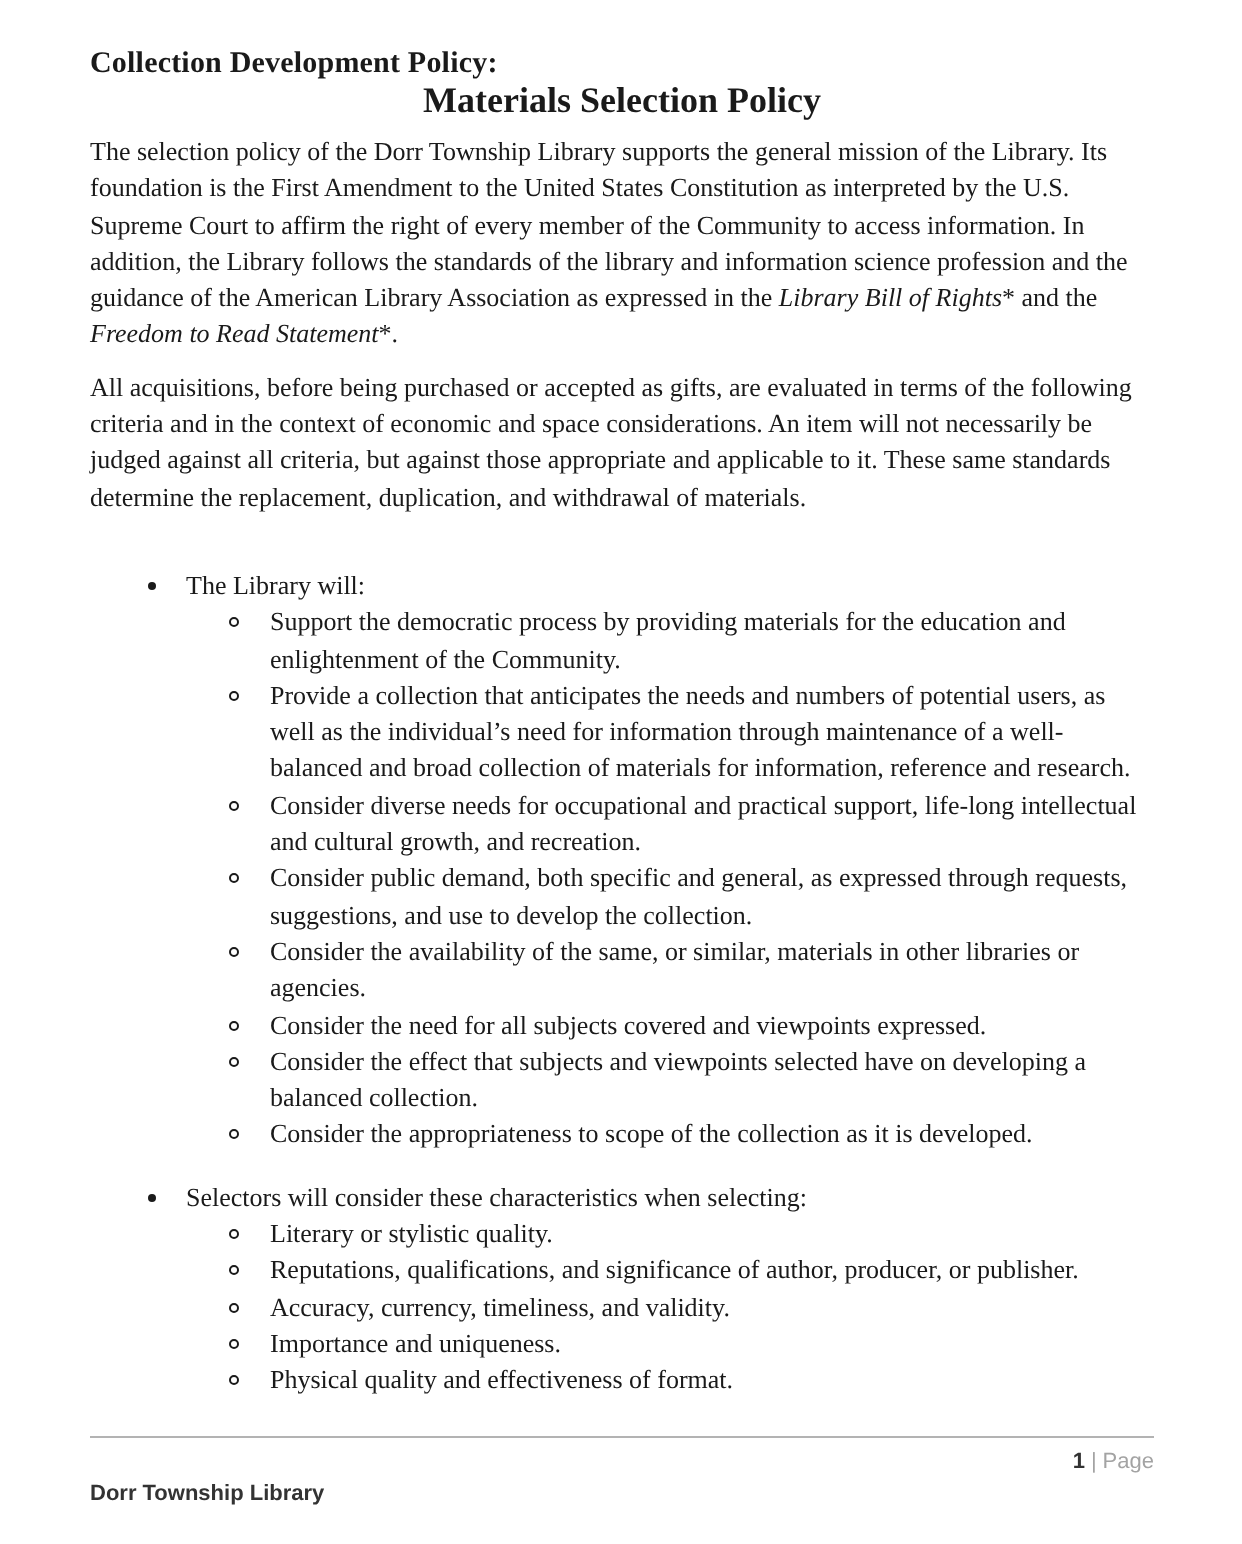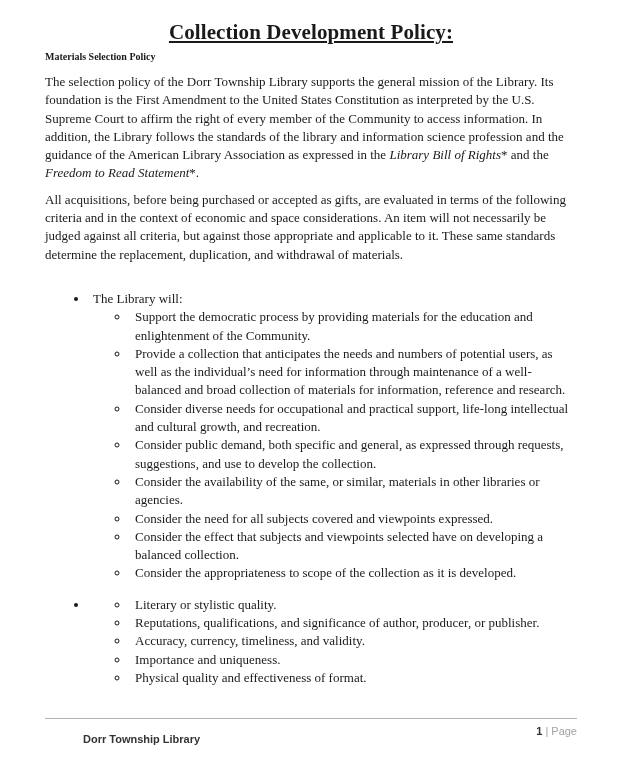--- a/index.html
+++ b/index.html
@@ -13,32 +13,30 @@
     overflow: hidden;
   }
   .page {
     position: relative;
     width: 621px;
     height: 772px;
     background: #ffffff;
     padding: 22px 44px 0 45px;
   }
   .doc-title {
-    text-align: center;
-    font-size: 21px;
+    font-size: 15px;
     font-weight: 700;
     line-height: 20px;
     letter-spacing: 0.1px;
-    text-decoration: underline;
   }
   .doc-subtitle {
-    font-size: 10px;
+    text-align: center;
+    font-size: 18px;
     font-weight: 700;
     line-height: 17px;
-    margin-top: 6px;
   }
   .body-text {
     font-size: 13px;
     line-height: 18.3px;
   }
   .para { margin-top: 8px; }
   .para.first { }
   .italic { font-style: italic; }
   ul.level1 {
     list-style-type: disc;
@@ -61,21 +59,21 @@
     right: 44px;
     top: 718px;
     border-top: 1px solid #b3b3b3;
     padding-top: 6px;
     font-family: "Liberation Sans", "DejaVu Sans", sans-serif;
     font-size: 11px;
     font-weight: 700;
     color: #333333;
   }
   .footer-row { position: relative; height: 16px; }
-  .footer-name { position: absolute; left: 0; top: 8px; margin-left: 38px; }
+  .footer-name { position: absolute; left: 0; top: 16px; }
   .footer-address { position: absolute; left: 173px; top: 0; }
   .footer-page { position: absolute; right: 0; top: 0; }
   .footer-page .muted { color: #a3a3a3; font-weight: 400; }
   .footer-page .divider { padding: 0 3px; }
 </style>
 </head>
 <body>
 
 <div class="page">
 
@@ -97,20 +95,21 @@
         <li>Consider the availability of the same, or similar, materials in other libraries or agencies.</li>
         <li>Consider the need for all subjects covered and viewpoints expressed.</li>
         <li>Consider the effect that subjects and viewpoints selected have on developing a balanced collection.</li>
         <li>Consider the appropriateness to scope of the collection as it is developed.</li>
       </ul>
     </li>
   </ul>
 
   <ul class="level1 second-group body-text">
     <li>
+      <span>Selectors will consider these characteristics when selecting:</span>
       <ul class="level2">
         <li>Literary or stylistic quality.</li>
         <li>Reputations, qualifications, and significance of author, producer, or publisher.</li>
         <li>Accuracy, currency, timeliness, and validity.</li>
         <li>Importance and uniqueness.</li>
         <li>Physical quality and effectiveness of format.</li>
       </ul>
     </li>
   </ul>
 

